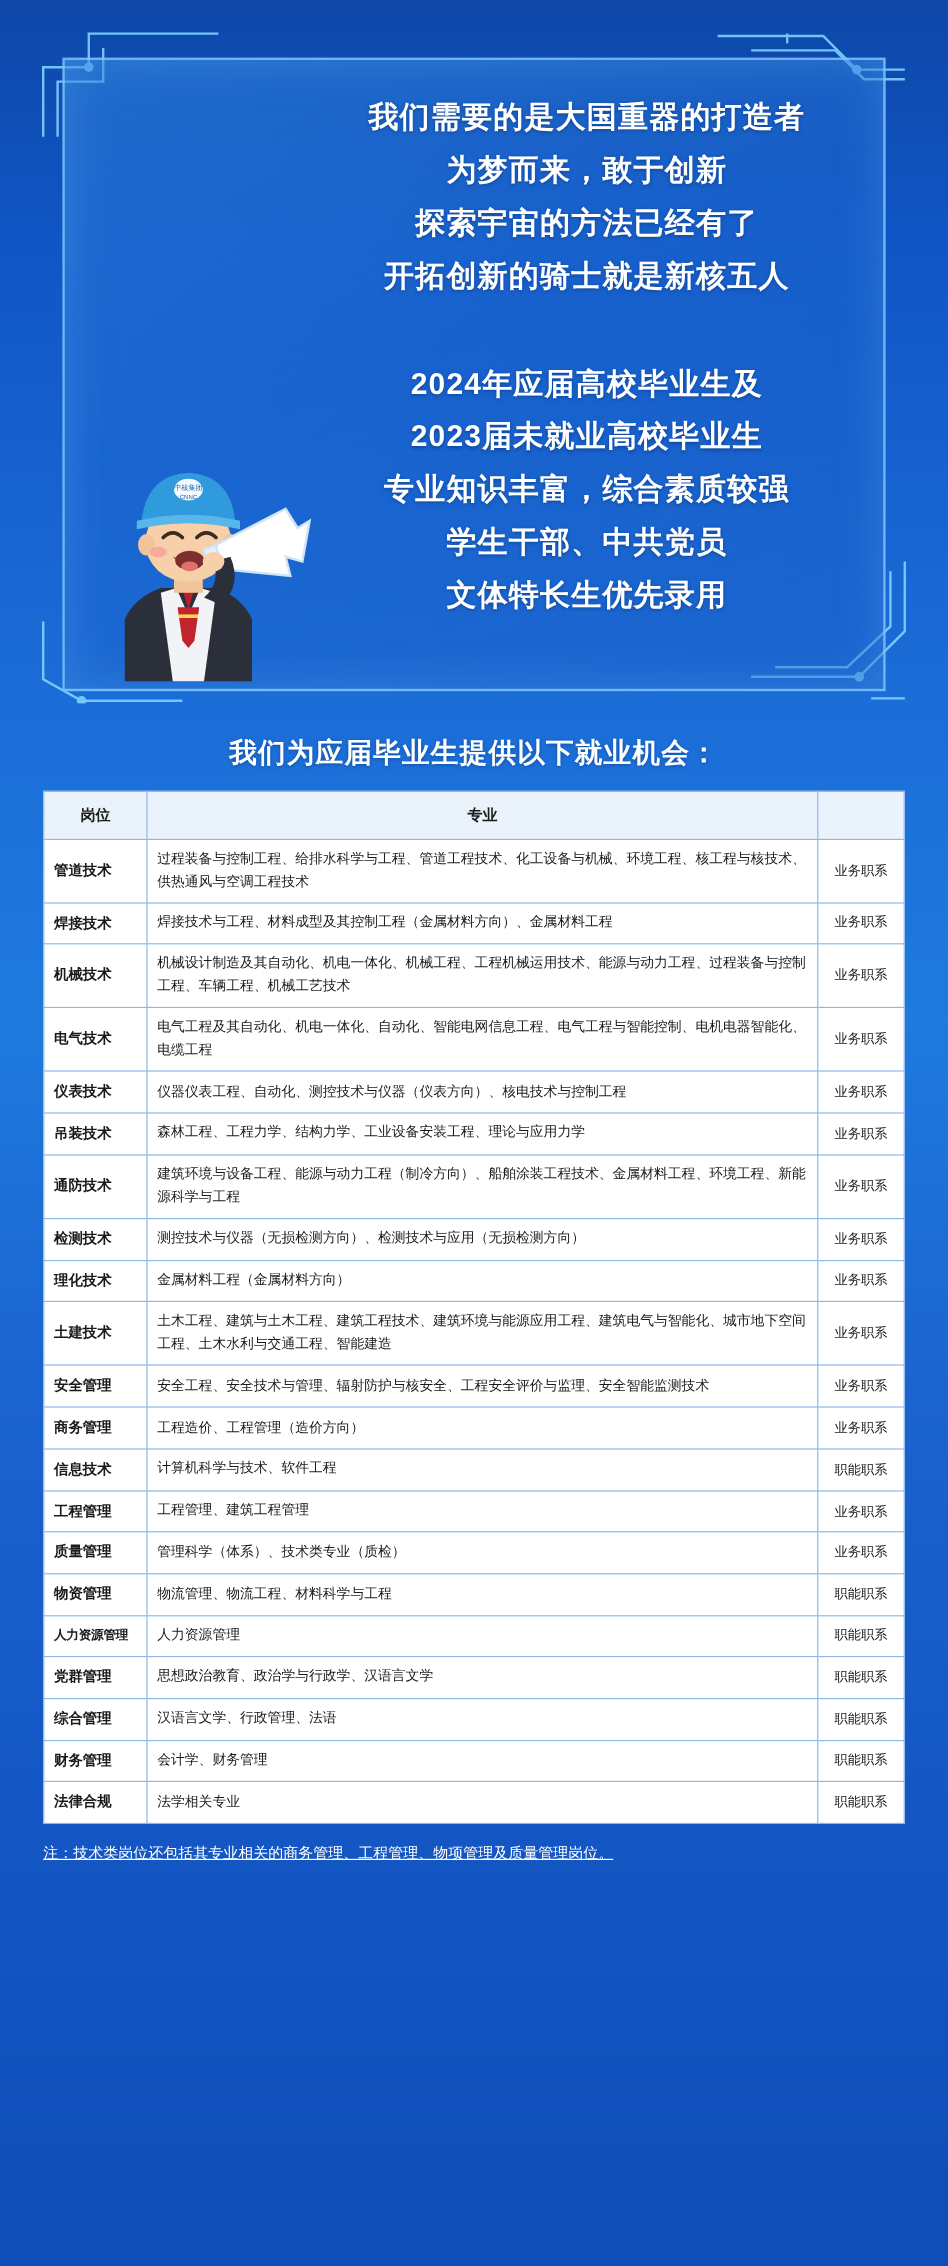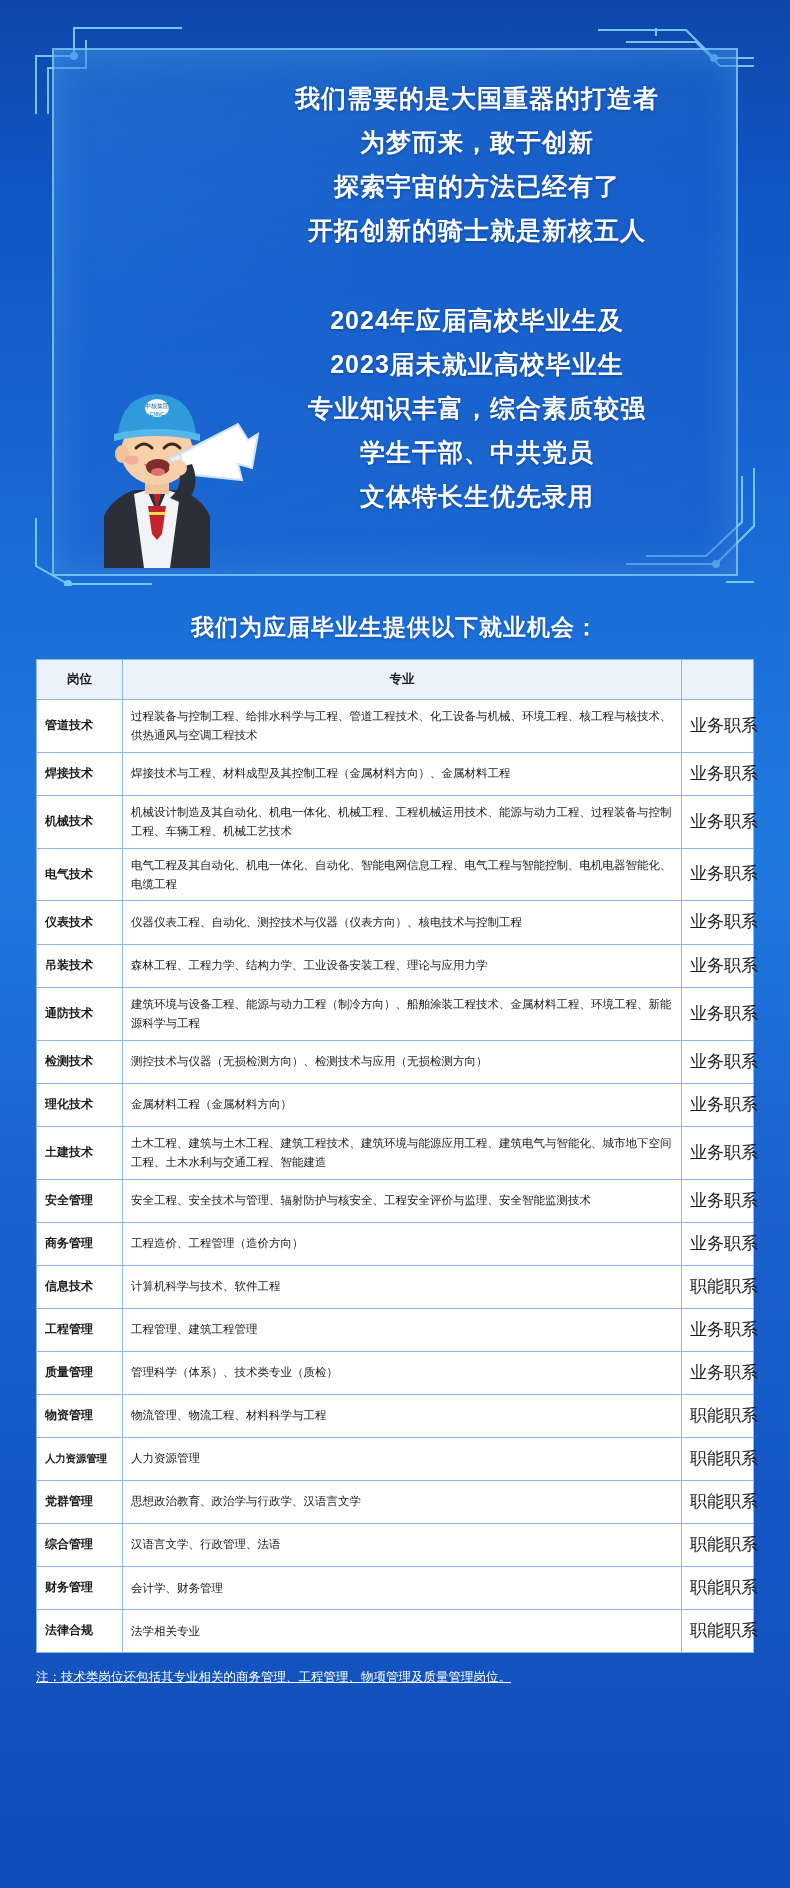--- a/index.html
+++ b/index.html
@@ -32,21 +32,21 @@
   }
   
   .circuit { position: absolute; stroke: #7fd2ff; fill: none; stroke-width: 2; opacity: .9; }
   .c-tl { left: 0; top: 0; }
   .c-tr { right: 0; top: 0; }
   .c-bl { left: 0; bottom: 0; }
   .c-br { right: 0; bottom: 0; }
 
   .hero-text {
     position: absolute;
-    right: 44px; top: 50px;
+    right: 32px; top: 50px;
     width: 470px;
     text-align: center;
     color: #ffffff;
     font-weight: bold;
     text-shadow: 0 1px 3px rgba(0,30,80,.45);
   }
   .hero-text .l1 { font-size: 25px; line-height: 44px; letter-spacing: 1px; }
   .hero-block2 { margin-top: 46px; }
   .hero-block2 .l2 { font-size: 25px; line-height: 44px; letter-spacing: 1px; }
 
@@ -87,21 +87,21 @@
     text-align: center;
     font-size: 12.5px;
     padding: 9px 6px;
   }
   col.c-post { width: 86px; }
   col.c-major { width: auto; }
   col.c-sys { width: 72px; }
   td.post { text-align: left; font-weight: bold; font-size: 12px; white-space: nowrap; }
   td.post.small { font-size: 10.5px; letter-spacing: -0.2px; }
   td.major { text-align: left; }
-  td.sys { text-align: center; font-size: 17px; white-space: nowrap; }
+  td.sys { text-align: center; font-size: 11px; white-space: nowrap; }
 
   .note {
     margin: 14px 36px 0 36px;
     color: #ffffff;
     font-size: 12.5px;
     line-height: 1.6;
     text-decoration: underline;
   }
   .footer-pad { height: 34px; }
 </style>

